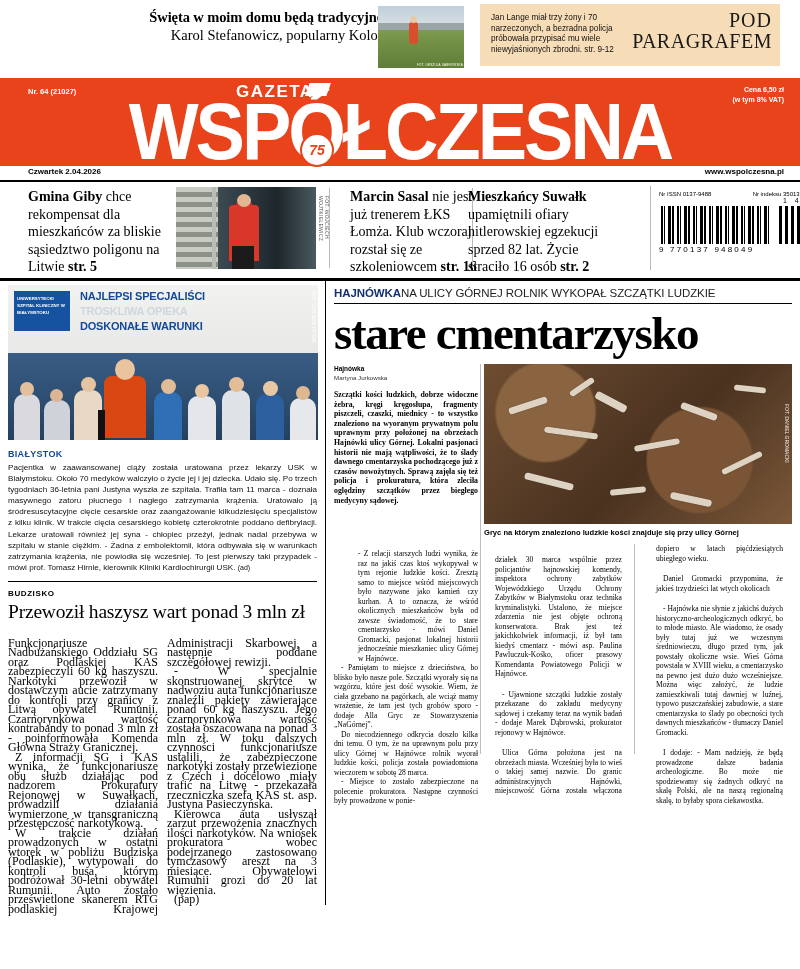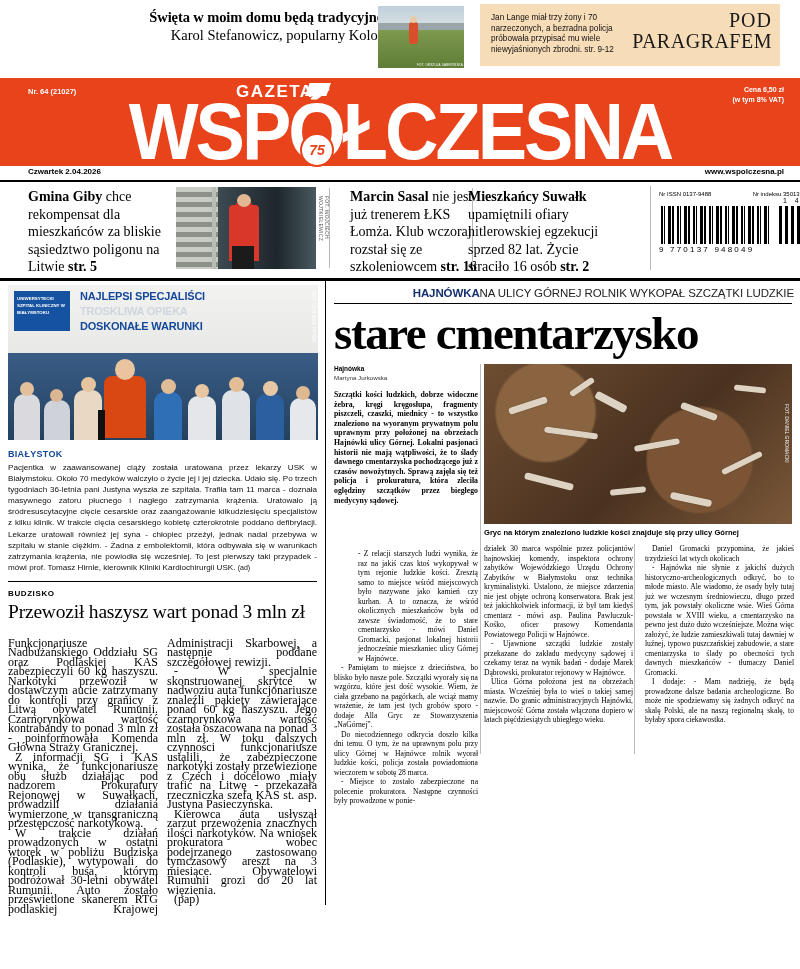--- a/index.html
+++ b/index.html
@@ -94,42 +94,42 @@
   .hr-thin{margin:8px 8px 0 8px;border-top:1px solid #000;}
   .kicker{font-family:"Liberation Sans",sans-serif;font-weight:bold;font-size:8px;letter-spacing:.6px;margin:7px 8px 3px 8px;}
   .lhead{font-family:"Liberation Serif",serif;font-size:19.5px;line-height:22px;margin:0 8px 6px 8px;letter-spacing:-.2px;}
 
   .two-col{margin:16px 8px;column-count:2;column-gap:9px;font-size:12px;line-height:9.5px;text-align:justify;
            font-family:"Liberation Serif",serif;hyphens:auto;}
   .two-col p{margin:0;text-indent:7px;}
   .two-col p.first{text-indent:0;}
 
   
-  .rk{margin:6px 6px 0 8px;font-family:"Liberation Sans",sans-serif;font-size:11.5px;letter-spacing:-.1px;color:#222;white-space:nowrap;text-align:right;}
+  .rk{margin:6px 6px 0 8px;font-family:"Liberation Sans",sans-serif;font-size:11.5px;letter-spacing:-.1px;color:#222;white-space:nowrap;}
   .rk b{color:#15306e;font-weight:bold;}
   .rule-top{margin:4px 8px 0 8px;border-top:1px solid #000;}
   .rhead{font-family:"Liberation Serif",serif;font-weight:bold;font-size:47px;line-height:46px;margin:6px 8px 8px 8px;letter-spacing:-1.4px;}
 
   .r-body{position:relative;margin:0 8px;height:auto;}
   .r-lead-col{position:absolute;left:0;top:0;width:144px;}
   .r-place{font-family:"Liberation Sans",sans-serif;font-size:6.5px;font-weight:bold;line-height:9px;}
   .r-author{font-family:"Liberation Sans",sans-serif;font-size:6.2px;color:#333;line-height:9px;}
   .r-leadtxt{margin-top:8px;font-family:"Liberation Serif",serif;font-weight:bold;font-size:7.8px;line-height:9.6px;text-align:justify;hyphens:auto;}
   .r-photo{position:absolute;left:150px;top:0;width:308px;height:160px;overflow:hidden;background:#6b4a30;}
   .r-photo .soil{position:absolute;inset:0;background:
     radial-gradient(circle at 20% 30%,#8a6440 0 18%,transparent 19%),
     radial-gradient(circle at 70% 60%,#7a5434 0 22%,transparent 23%),
     linear-gradient(135deg,#6e4d31,#4a3220 55%,#7b5839);}
   .r-photo .bone{position:absolute;background:#ded3c2;border-radius:3px;box-shadow:0 0 1px #3b2a1b;}
   .r-photo .cred{position:absolute;right:2px;top:40px;font-family:"Liberation Sans",sans-serif;font-size:5px;color:#eee;writing-mode:vertical-rl;}
   .r-capt{position:absolute;left:150px;top:164px;width:308px;font-family:"Liberation Sans",sans-serif;font-weight:bold;font-size:7.6px;}
 
   .r-cols{position:absolute;left:150px;top:180px;width:310px;column-count:2;column-gap:12px;
           font-family:"Liberation Serif",serif;font-size:7.6px;line-height:9.5px;text-align:justify;hyphens:auto;}
-  .r-cols p{margin:0;text-indent:7px;}
+  .r-cols p{margin:11px;text-indent:7px;}
   .r-cols p.first{text-indent:0;}
   .r-lead-cont{position:absolute;left:0;top:185px;width:144px;font-family:"Liberation Serif",serif;font-size:7.6px;line-height:9.5px;text-align:justify;hyphens:auto;}
   .r-lead-cont p{margin:0;text-indent:7px;}
   .r-lead-cont p.first{text-indent:0;margin-left:24px;}
   .vline{position:absolute;width:1px;background:#bdbdbd;}
 </style>
 </head>
 <body>
 
 <div class="page">

